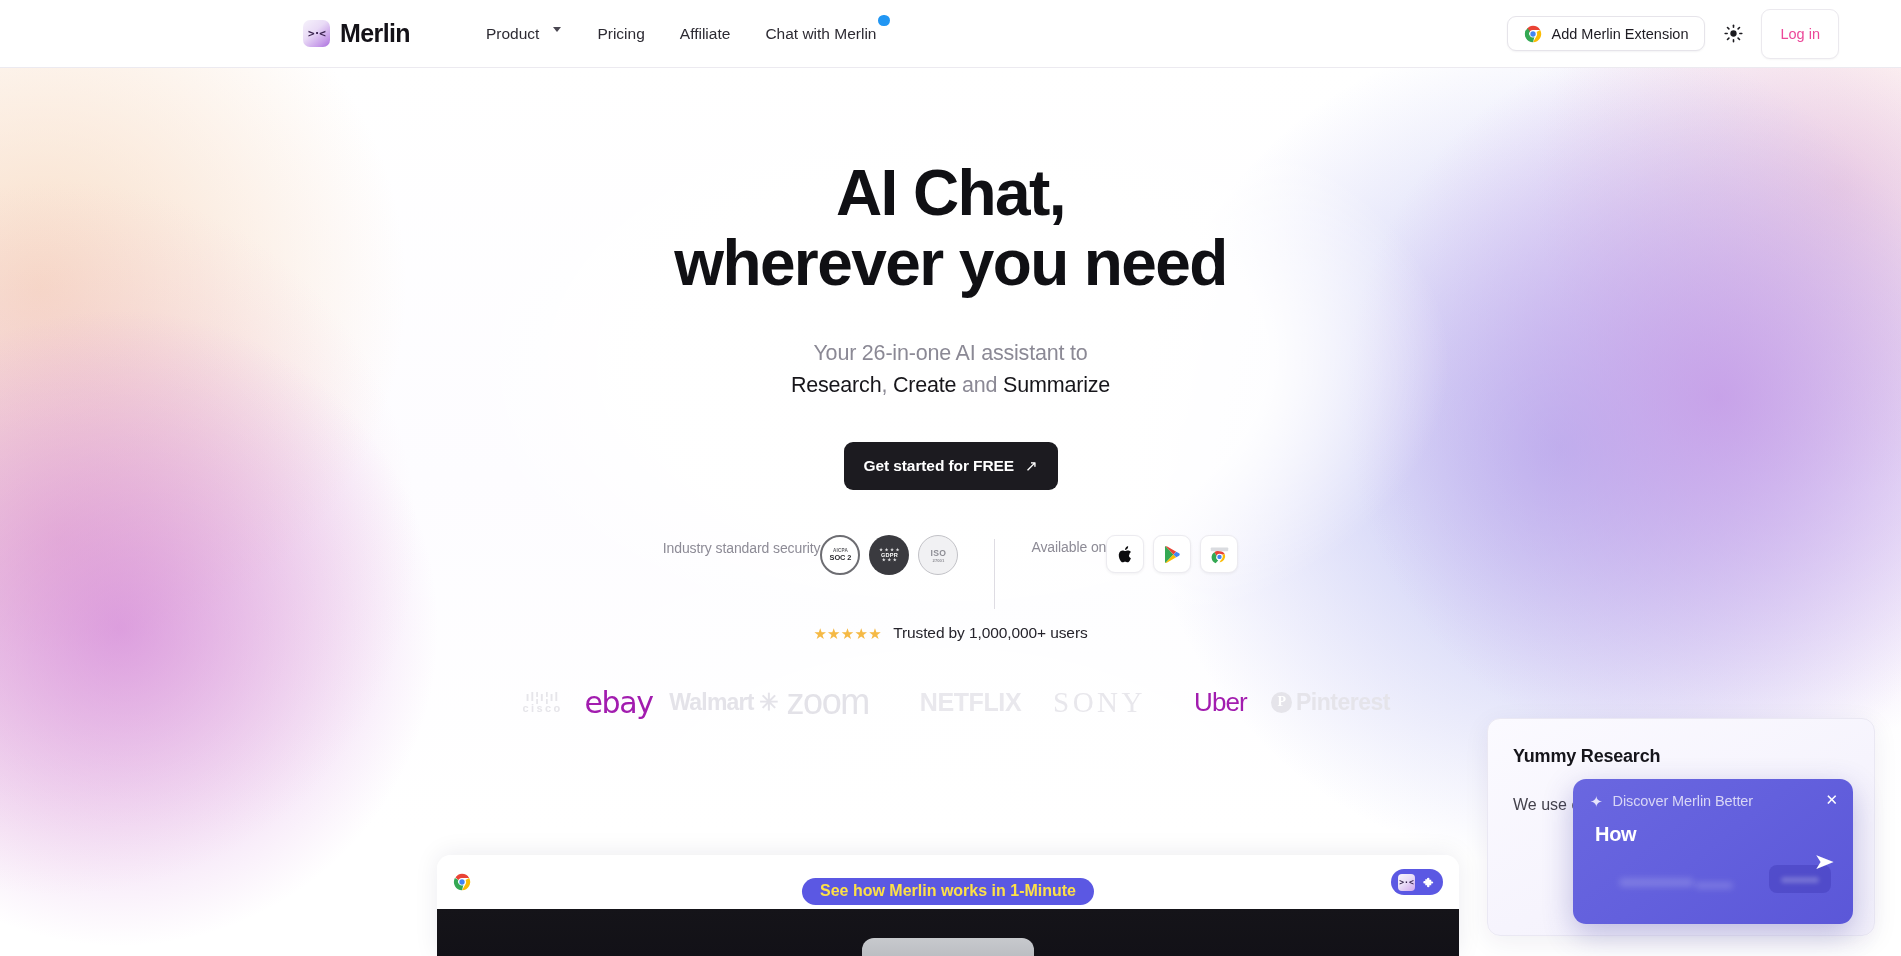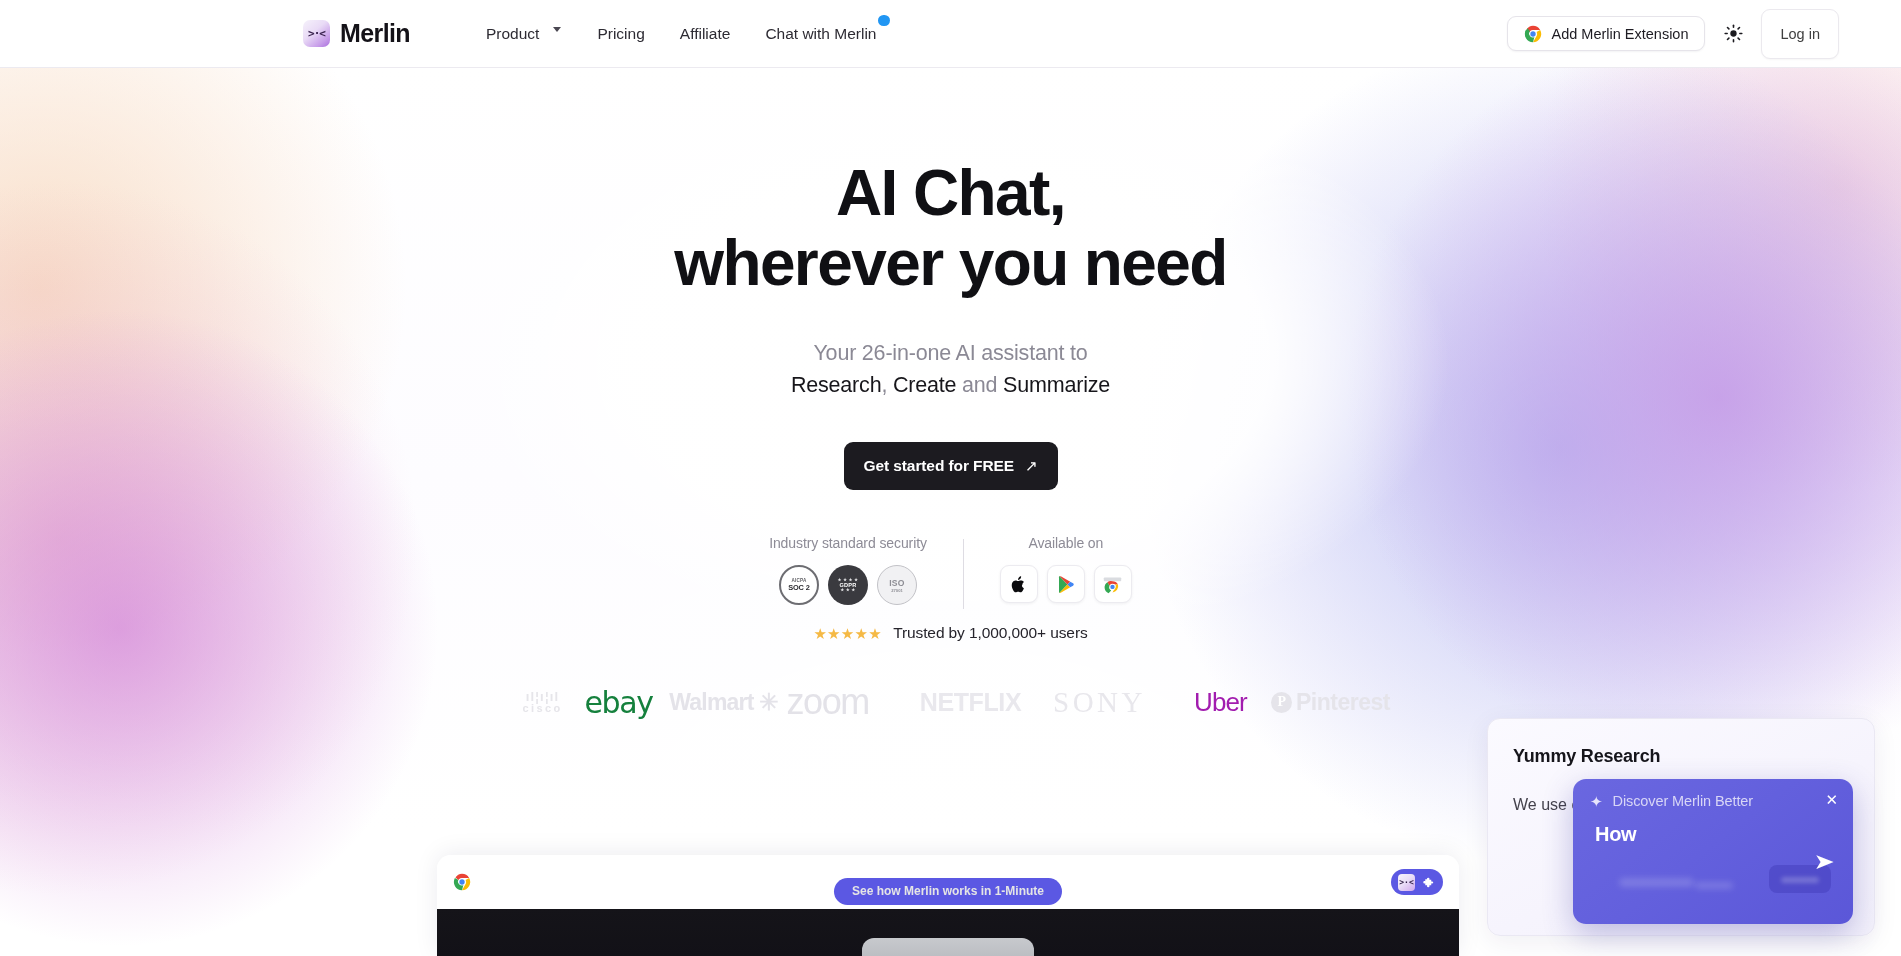--- a/index.html
+++ b/index.html
@@ -68,21 +68,21 @@
   }
   #ext-btn span.lbl { font-size:14.5px; color:#1d1b22; white-space:nowrap; }
   .chrome-ico { width:18px; height:18px; flex:0 0 18px; }
   #theme-btn {
     width:30px; height:30px; display:flex; align-items:center; justify-content:center;
     cursor:pointer; background:transparent; border:none;
   }
   #login-btn {
     height:50px; padding:0 18px; border-radius:9px; background:#ffffff;
     border:1px solid #ebe9ee; box-shadow:0 1px 2px rgba(22,18,32,0.04);
-    display:flex; align-items:center; font-size:14.5px; color:#404040; cursor:pointer;
+    display:flex; align-items:center; font-size:14.5px; color:#ec4899; cursor:pointer;
   }
 
   
   #hero { position:absolute; left:0; top:68px; width:1901px; text-align:center; z-index:10; }
   #hero-h1 {
     margin-top:90px; font-size:64px; line-height:1.10; font-weight:700;
     color:#101014; letter-spacing:-1.6px;
   }
   #hero-h1 .l2 { display:block; }
   #hero-sub { margin-top:38px; font-size:21.5px; color:#8b8995; line-height:1.50; letter-spacing:-0.2px; }
@@ -91,21 +91,21 @@
   #cta-btn {
     margin:41px auto 0; width:214px; height:48px; border-radius:9px;
     background:#1c1b20; color:#ffffff; font-size:15.5px; font-weight:700;
     display:flex; align-items:center; justify-content:center; gap:11px;
     cursor:pointer; letter-spacing:-0.1px;
   }
   .arrow-ne { font-size:15px; font-weight:400; display:inline-block; }
 
   
   #trust { margin-top:45px; display:flex; justify-content:center; align-items:flex-start; gap:0; }
-  .tcol { display:flex; flex-direction:column; align-items:center; }
+  .tcol { display:flex; flex-direction:row; align-items:center; }
   .tcap { font-size:14px; color:#8d8b96; margin-bottom:14px; letter-spacing:-0.1px; }
   #sec-badges { display:flex; gap:9px; align-items:center; }
   .badge { width:40px; height:40px; border-radius:50%; display:flex; align-items:center; justify-content:center;
            flex-direction:column; font-size:5.6px; font-weight:700; font-family:"Liberation Sans",sans-serif; }
   .badge.soc { background:#fff; border:2.4px solid #6d6d72; color:#2c2c30; }
   .badge.soc .t { font-size:4.6px; letter-spacing:0.2px; color:#5e5e63;}
   .badge.soc .b { font-size:7.4px; letter-spacing:-0.1px; }
   .badge.gdpr { background:#3a3a3f; color:#ffffff; }
   .badge.gdpr .b { font-size:5.6px; letter-spacing:0.2px; }
   .badge.gdpr .stars { font-size:4px; letter-spacing:0.4px; color:#e8e8ea; line-height:1; }
@@ -127,41 +127,41 @@
   #rating-label { font-size:15.5px; color:#26242c; letter-spacing:-0.1px; }
 
   
   #logos {
     margin-top:39px; display:flex; justify-content:center; align-items:center; gap:0;
     color:#e2e1e7;
   }
   .logo-item { display:flex; align-items:center; justify-content:center; }
   .lg-cisco { width:68px; font-size:11px; letter-spacing:2.4px; font-weight:600; color:#e6e5ea; text-align:center; }
   .lg-cisco .bars { font-size:13px; letter-spacing:1.2px; display:block; line-height:0.85; }
-  .lg-ebay { width:84px; font-size:30px; font-weight:400; color:#15803d; letter-spacing:-1.4px; text-align:center; font-family:"DejaVu Sans", sans-serif;}
+  .lg-ebay { width:84px; font-size:30px; font-weight:400; color:#a21caf; letter-spacing:-1.4px; text-align:center; font-family:"DejaVu Sans", sans-serif;}
   .lg-walmart { width:126px; font-size:23px; font-weight:700; color:#e4e3e9; letter-spacing:-0.8px; text-align:center; }
   .lg-zoom { width:128px; font-size:36px; font-weight:500; color:#e3e2e8; letter-spacing:-1.4px; text-align:left; }
   .lg-netflix { width:112px; font-size:25px; font-weight:700; color:#e9e8ed; letter-spacing:-0.4px; text-align:center; }
   .lg-sony { width:146px; font-size:29px; font-weight:400; color:#e8e7ec; letter-spacing:3.5px; text-align:center; font-family:"Liberation Serif", serif;}
   .lg-uber { width:96px; font-size:26px; font-weight:500; color:#a21caf; letter-spacing:-0.9px; }
   .lg-pin { width:124px; font-size:23px; font-weight:600; color:#e5e4ea; letter-spacing:-0.5px; text-align:center; display:flex; align-items:center; justify-content:center; gap:4px;}
   .pin-circle { width:21px; height:21px; border-radius:50%; background:#e5e4ea; color:#fff; font-size:14px;
                 display:flex; align-items:center; justify-content:center; font-family:"Liberation Serif",serif; font-weight:700;}
 
   
   #video-card {
     position:absolute; left:437px; top:855px; width:1022px; height:101px;
     background:#ffffff; border-radius:14px 14px 0 0;
     box-shadow:0 -2px 24px rgba(30,22,60,0.08); overflow:hidden; z-index:12;
   }
   #browser-bar { height:54px; display:flex; align-items:center; padding:0 16px; position:relative; background:#ffffff; }
   #see-how-pill {
     position:absolute; left:50%; transform:translateX(-50%);
     height:27px; padding:0 18px; border-radius:14px; background:#5b58e3;
-    color:#e5e5e5; font-size:12px; font-weight:700;
+    color:#fde047; font-size:16px; font-weight:700;
     display:flex; align-items:center; justify-content:center; cursor:pointer; white-space:nowrap;margin-top:18px;
   }
   #ext-pill {
     position:absolute; right:16px; height:26px; padding:0 7px; border-radius:13px; background:#5b58e3;
     display:flex; align-items:center; gap:6px;
   }
   #ext-pill .m-ico {
     width:17px; height:17px; border-radius:4px;
     background:linear-gradient(140deg,#f8f5fc 0%,#eadff7 45%,#d0a7ee 100%);
     display:flex; align-items:center; justify-content:center; font-size:8px; color:#2e1d44;

